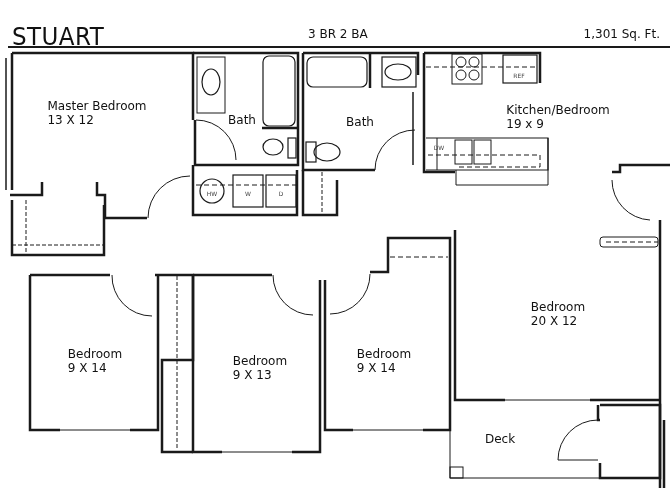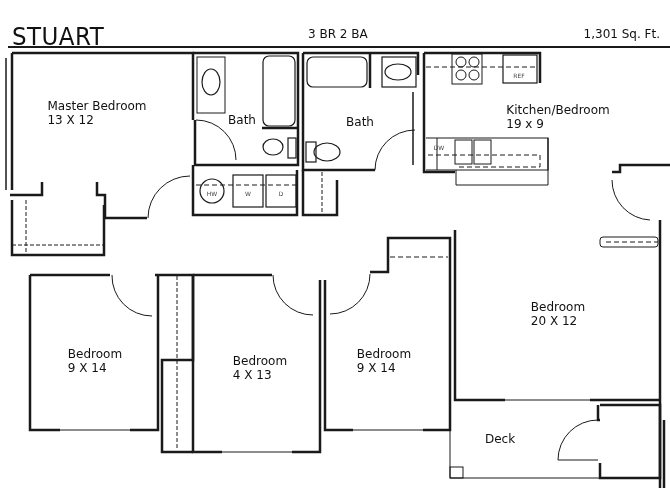--- a/index.html
+++ b/index.html
@@ -156,21 +156,21 @@
 <div class="lbl" style="left:558px;top:300px">
   <div>Bedroom</div>
   <div>20 X 12</div>
 </div>
 <div class="lbl" style="left:95px;top:347px">
   <div>Bedroom</div>
   <div>9 X 14</div>
 </div>
 <div class="lbl" style="left:260px;top:354px">
   <div>Bedroom</div>
-  <div>4 X 13</div>
+  <div>9 X 13</div>
 </div>
 <div class="lbl" style="left:384px;top:347px">
   <div>Bedroom</div>
   <div>9 X 14</div>
 </div>
 <div class="lbl" style="left:500px;top:432px">
   <div>Deck</div>
 </div>
 
 <div class="fx" style="left:212px;top:193px">HW</div>

